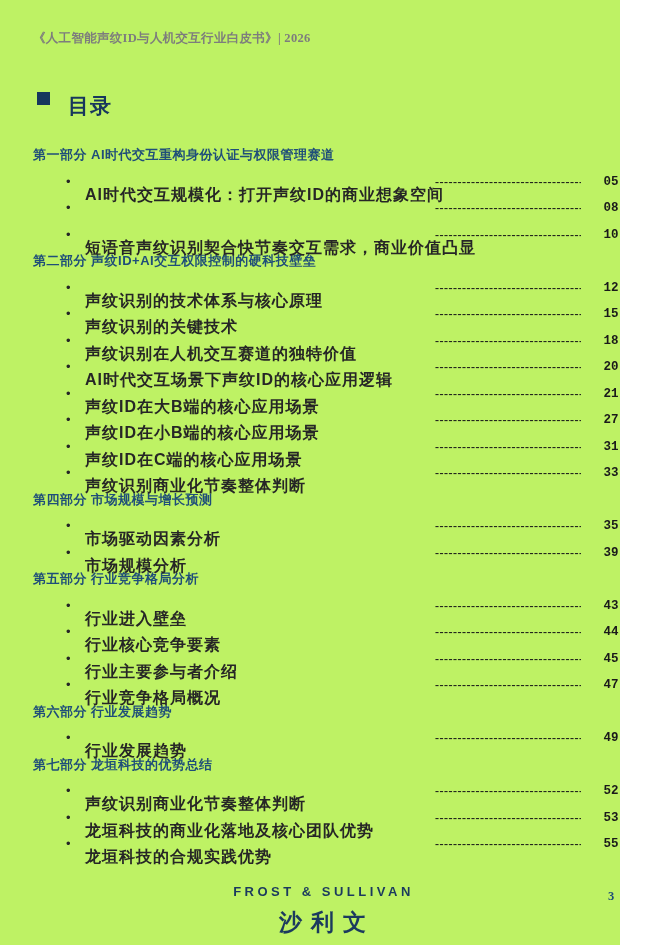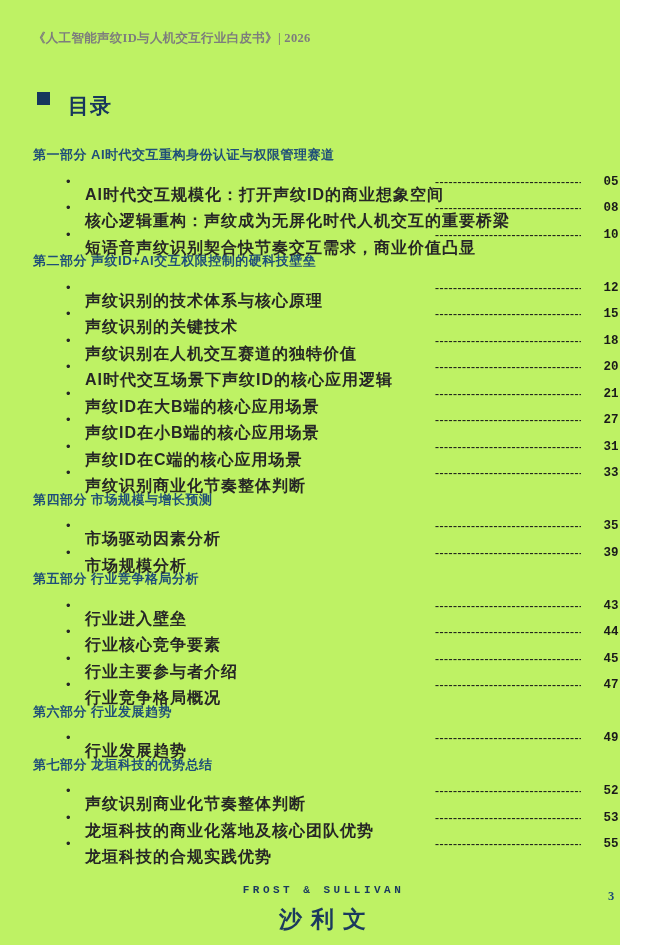--- a/index.html
+++ b/index.html
@@ -110,23 +110,23 @@
   
   .footer-logo {
     position: absolute;
     top: 884px;
     left: 0;
     width: 645px;
     text-align: center;
     color: var(--logo-navy, #1b3a5e);
   }
   .logo-en {
-    font-family: Liberation Mono, monospace;
-    font-weight: bold;
-    font-size: 11px;
+    font-family: Liberation Sans, sans-serif;
+    font-weight: bold;
+    font-size: 13px;
     letter-spacing: 3.5px;
     padding-left: 2px;
   }
   .logo-cn {
     font-size: 23px;
     font-weight: bold;
     letter-spacing: 9px;
     padding-left: 9px;
     margin-top: 8px;
   }
@@ -157,21 +157,20 @@
   <div class="toc">
       <div class="toc-section-heading">第一部分 AI时代交互重构身份认证与权限管理赛道</div>
       <div class="toc-row">
         <span class="toc-bullet">•</span>
         <span class="toc-label">AI时代交互规模化：打开声纹ID的商业想象空间</span>
         <span class="toc-leader">------------------------------------------------------------</span>
         <span class="toc-page">05</span>
       </div>
       <div class="toc-row">
         <span class="toc-bullet">•</span>
-        <span class="toc-label">核心逻辑重构：声纹成为无屏化时代人机交互的重要桥梁</span>
         <span class="toc-leader">------------------------------------------------------------</span>
         <span class="toc-page">08</span>
       </div>
       <div class="toc-row">
         <span class="toc-bullet">•</span>
         <span class="toc-label">短语音声纹识别契合快节奏交互需求，商业价值凸显</span>
         <span class="toc-leader">------------------------------------------------------------</span>
         <span class="toc-page">10</span>
       </div>
       <div class="toc-section-heading">第二部分 声纹ID+AI交互权限控制的硬科技壁垒</div>

